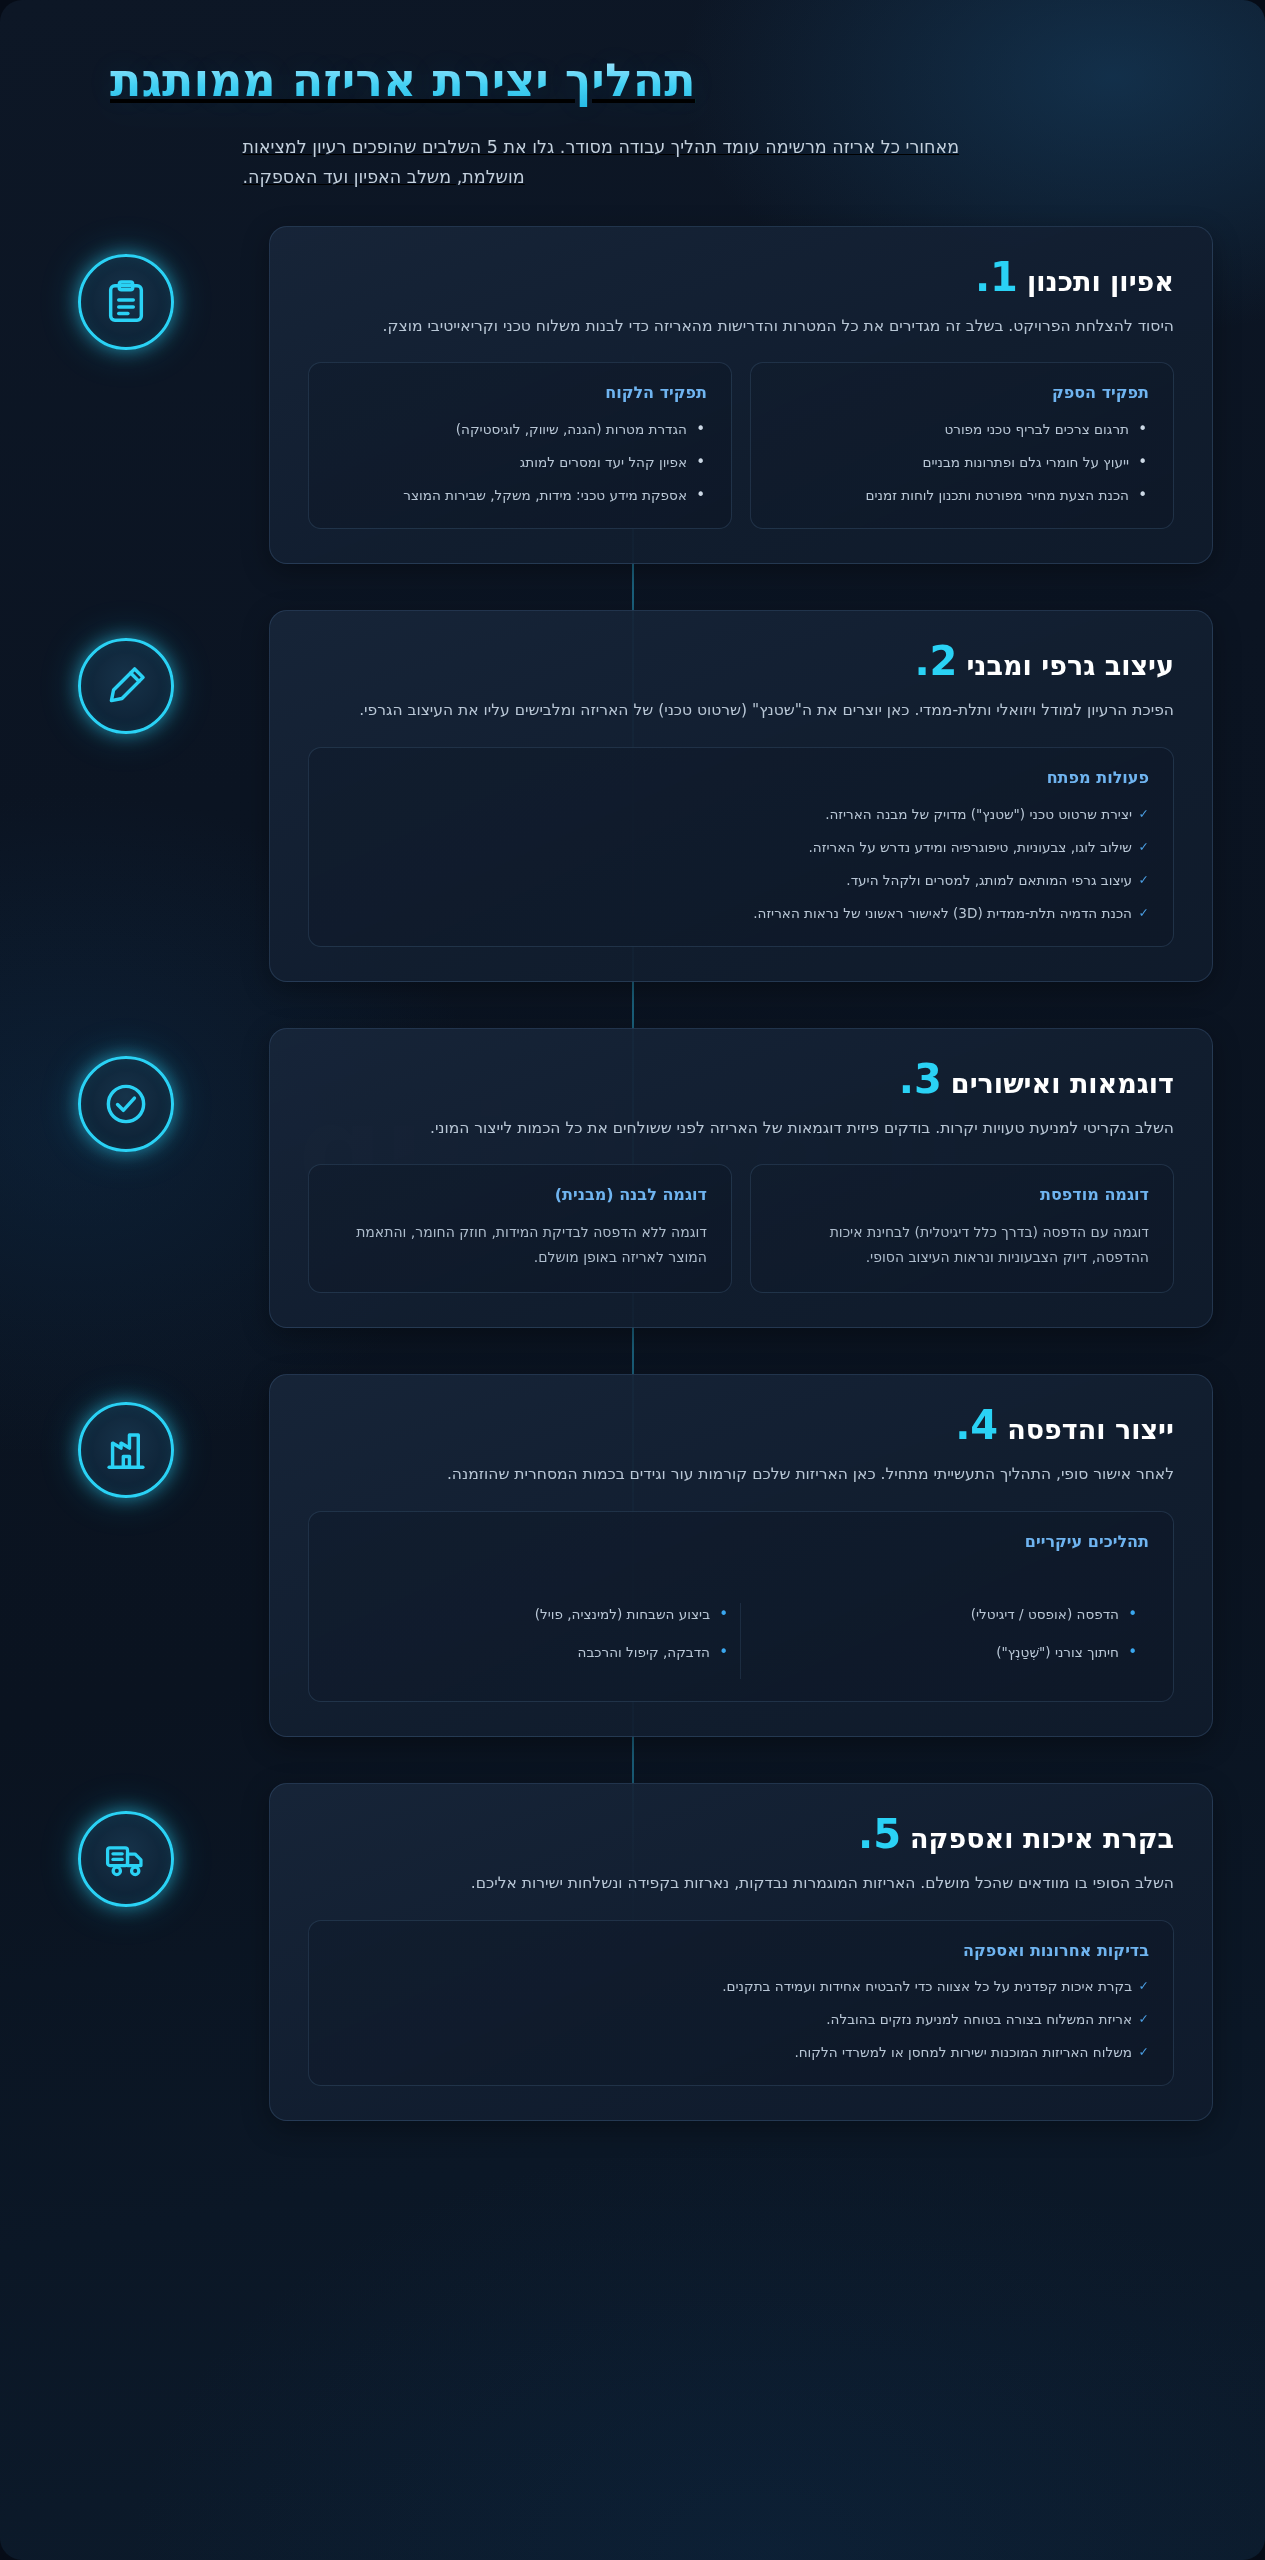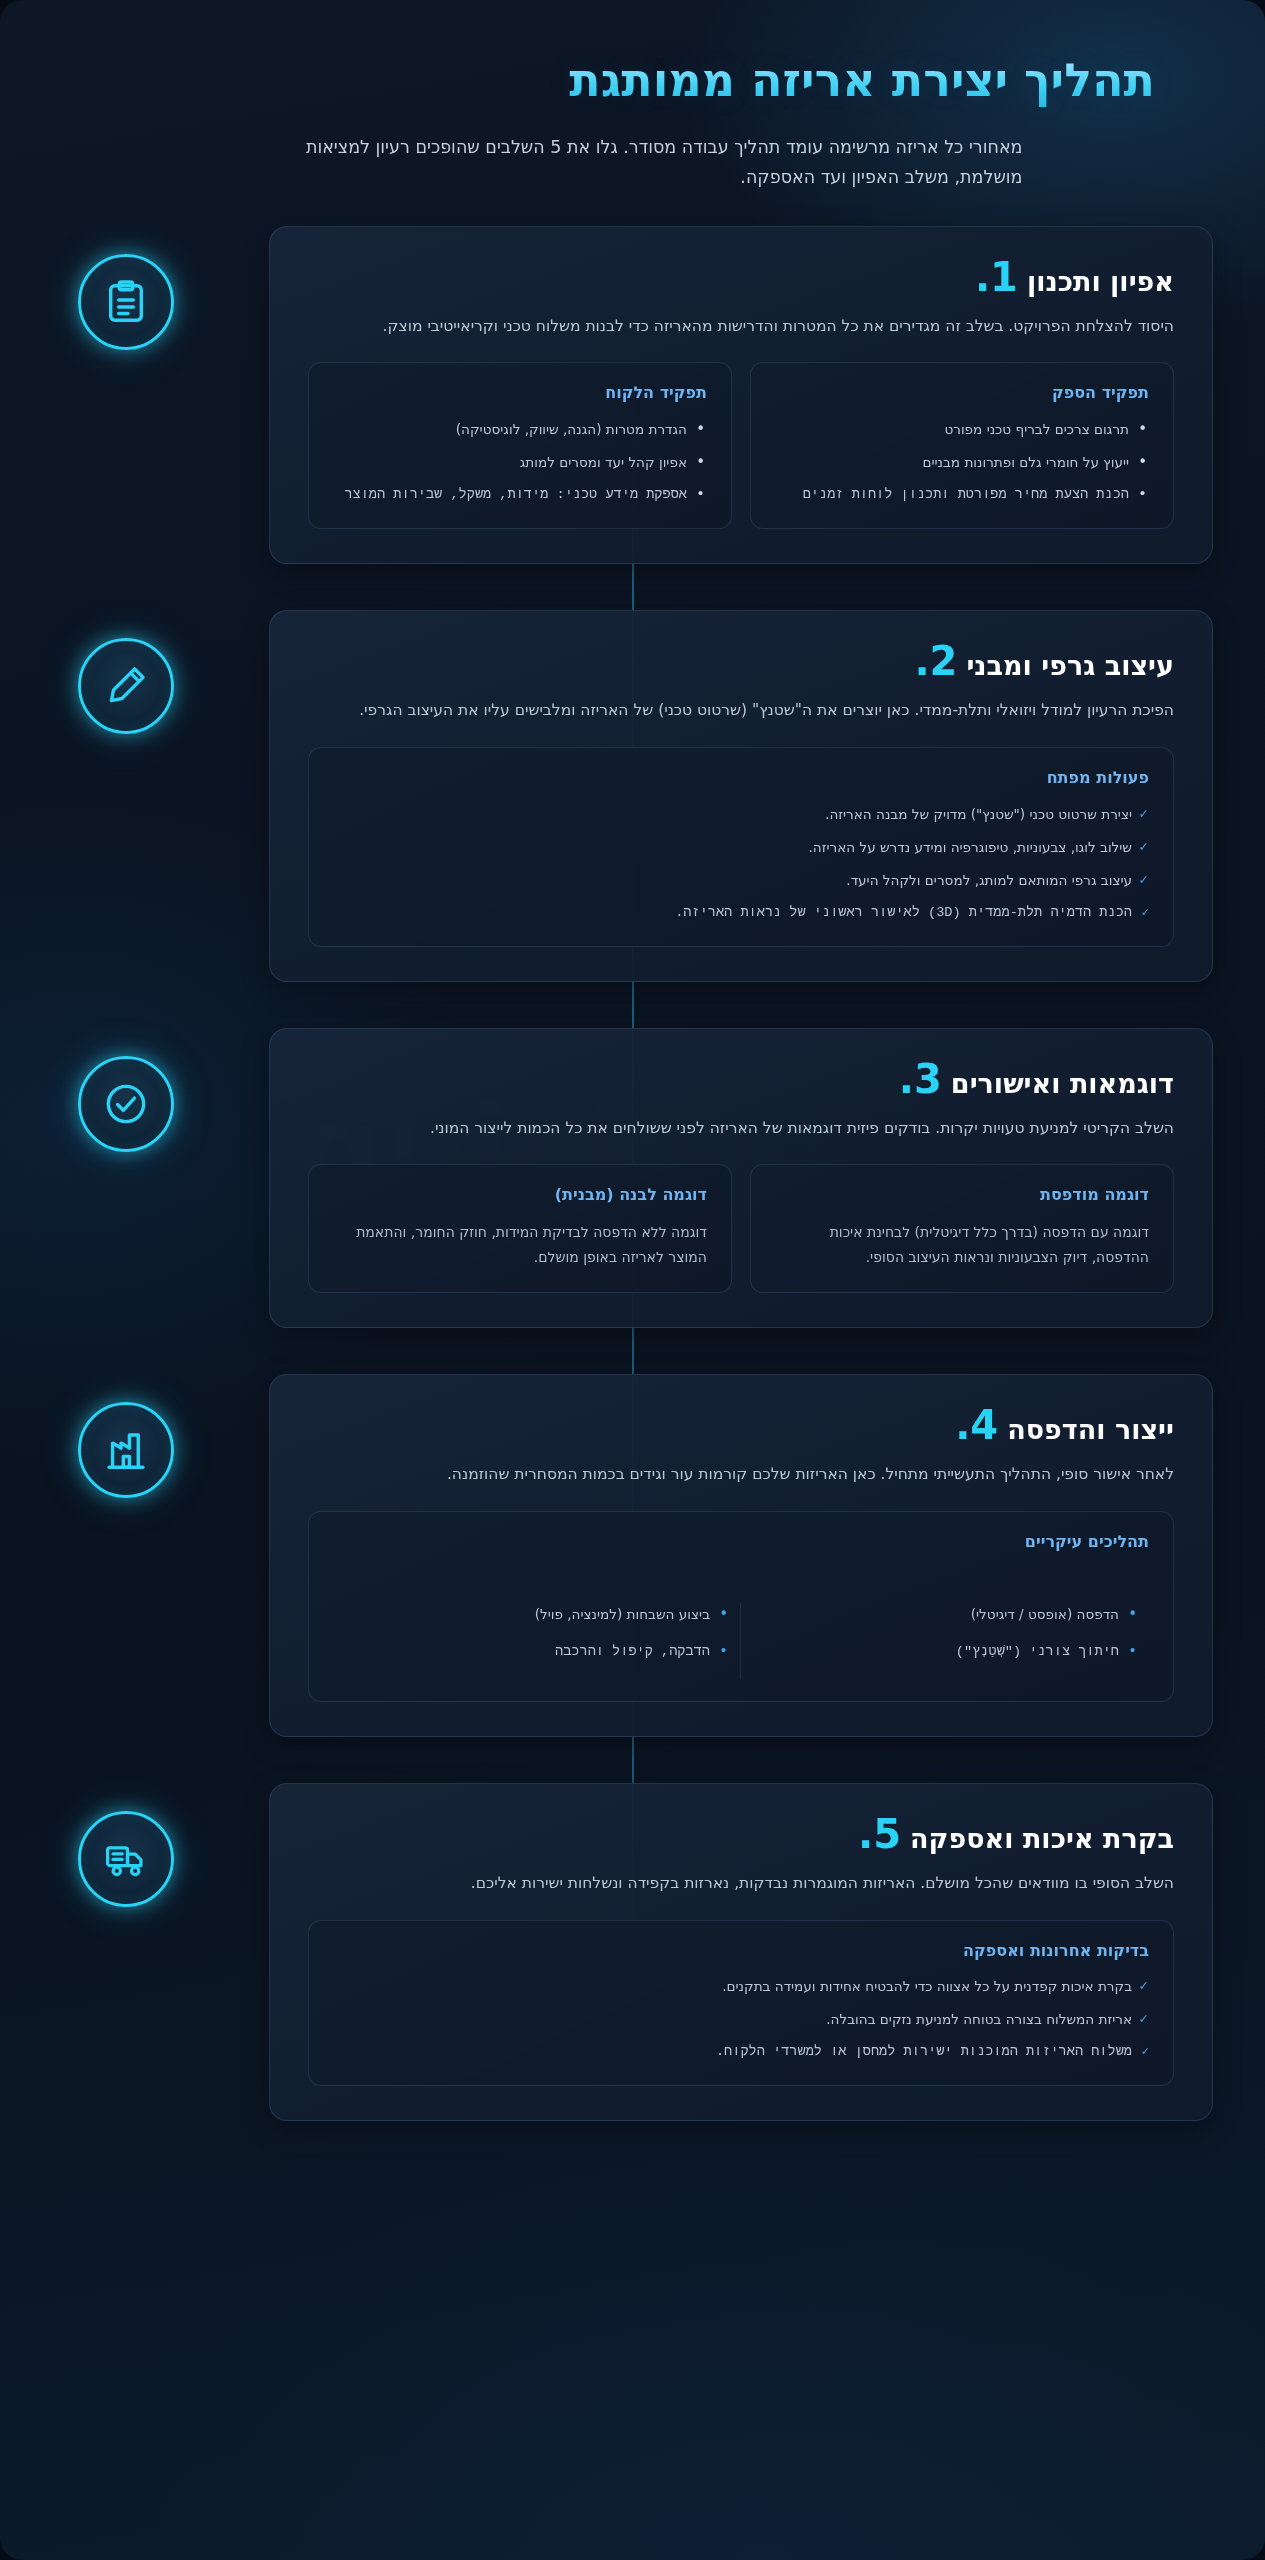--- a/index.html
+++ b/index.html
@@ -35,21 +35,21 @@
     font-weight: 700;
     letter-spacing: 2px;
     color: rgba(200, 220, 245, 0.030);
     pointer-events: none;
     white-space: nowrap;
     direction: ltr;
     z-index: 0;
   }
 
   
-  .header { position: relative; z-index: 3; padding: 52px 110px 26px 110px; text-align: right; }
+  .header { position: relative; z-index: 3; padding: 52px 110px 26px 110px; text-align: left; text-decoration: underline; }
 
   .main-title {
     font-size: 46px;
     font-weight: 700;
     line-height: 1.25;
     background: linear-gradient(180deg, #bfeaff 0%, #49d4f5 55%, #22b8e6 100%);
     -webkit-background-clip: text;
     background-clip: text;
     color: transparent;
     -webkit-text-fill-color: transparent;
@@ -166,21 +166,21 @@
 
   .bullet-list { list-style: none; }
   .bullet-list li {
     font-size: 13.6px;
     line-height: 1.62;
     color: #b9c7d6;
     margin-bottom: 11px;
     padding-right: 20px;
     position: relative;
   }
-  .bullet-list li:last-child { margin-bottom: 0; font-family: Liberation Mono, monospace; }
+  .bullet-list li:last-child { margin-bottom: 0; }
 
   .bullet-list.dot li::before {
     content: "•";
     position: absolute;
     right: 2px;
     top: -1px;
     color: #cdd9e6;
     font-size: 15px;
   }
   .bullet-list.dot-blue li::before {

